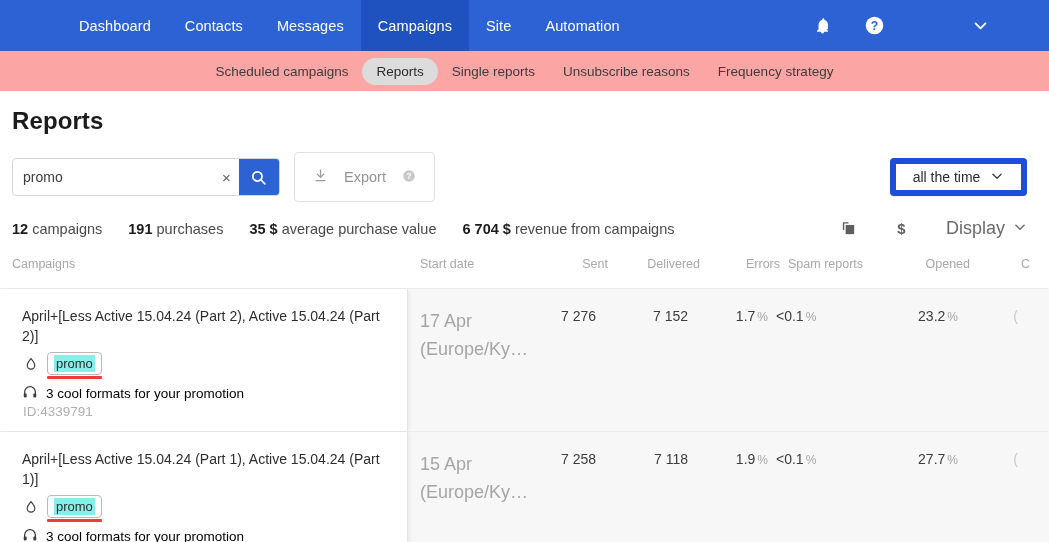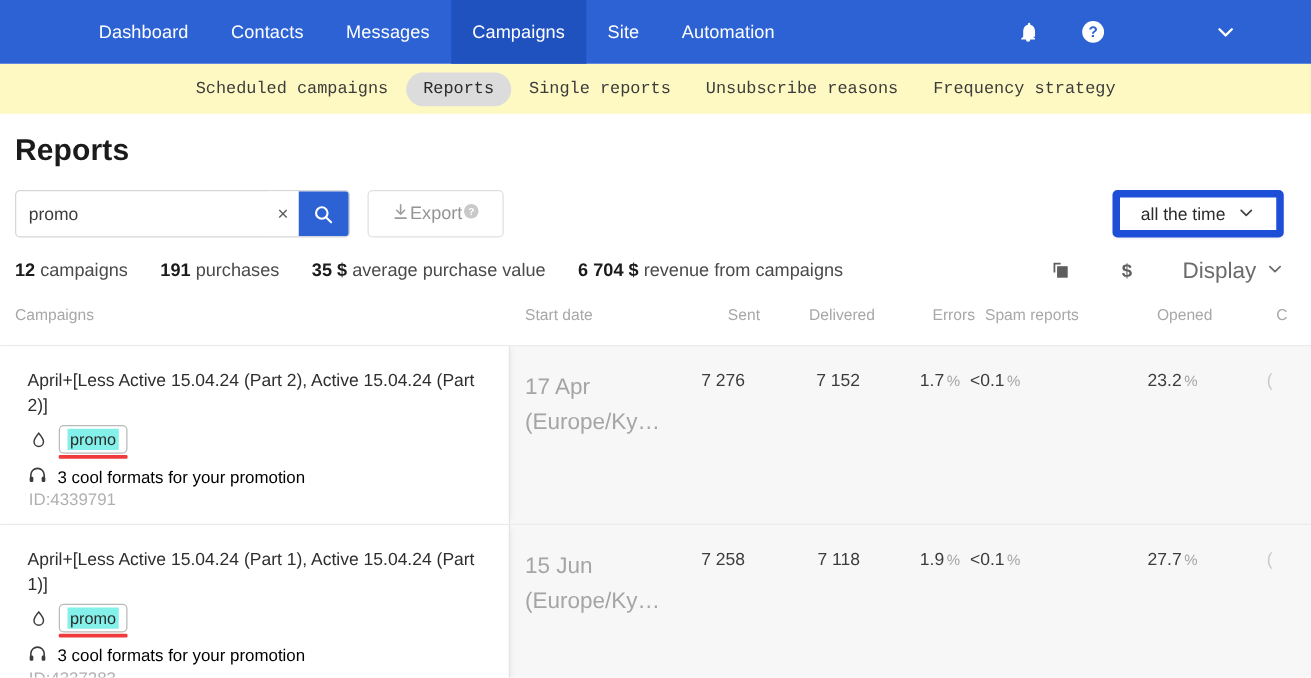--- a/index.html
+++ b/index.html
@@ -40,27 +40,26 @@
   .nav-icon {
     width: 24px; height: 24px;
     display: flex; align-items: center; justify-content: center;
     cursor: pointer;
   }
   .nav-caret { margin-left: 58px; cursor: pointer; display:flex; align-items:center; }
 
   
   .subnav {
     height: 40px;
-    background: #fef9c3;
+    background: #fca5a5;
     display: flex;
     align-items: center;
     justify-content: center;
     gap: 0px;
     border-bottom: 0px;
-    font-family: Liberation Mono, monospace;
   }
   .subnav-item {
     font-size: 13.5px;
     color: #3c3c3c;
     padding: 6px 14px;
     border-radius: 14px;
     cursor: pointer;
     white-space: nowrap;
   }
   .subnav-item.active { background: #dcdcdc; color: #2b2b2b; }
@@ -111,22 +110,22 @@
     cursor: pointer;
     background: #fff;
   }
   .search-go {
     width: 42px;
     background: #2c62d4;
     display: flex; align-items: center; justify-content: center;
     cursor: pointer;
   }
   .export-btn {
-    display: flex; align-items: center; gap: 0;
-    height: 38px;
+    display: flex; align-items: center; gap: 16px;
+    height: 50px;
     margin-left: 14px;
     padding: 0 18px;
     border: 1px solid #e0e0e0;
     border-radius: 4px;
     background: #fff;
     color: #949494;
     font-size: 14.5px;
     cursor: pointer;
     white-space: nowrap;
   }
@@ -483,21 +482,21 @@
                   <path d="M4 15v-3a8 8 0 0 1 16 0v3"></path>
                   <rect x="2.6" y="14.2" width="4.4" height="6.2" rx="1.6" fill="#3c3c3c" stroke="none"></rect>
                   <rect x="17" y="14.2" width="4.4" height="6.2" rx="1.6" fill="#3c3c3c" stroke="none"></rect>
                 </svg>
             </span>
             <span>3 cool formats for your promotion</span>
           </div>
           <div class="camp-id">ID:4337283</div>
         </div>
         <div class="cell cell-date">
-          <div>15 Jun</div>
+          <div>15 Apr</div>
           <div>(Europe/Ky…</div>
         </div>
         <div class="cell cell-sent">7 258</div>
         <div class="cell cell-delivered">7 118</div>
         <div class="cell cell-errors"><span>1.9</span><span class="pct">%</span></div>
         <div class="cell cell-spam"><span>&lt;0.1</span><span class="pct">%</span></div>
         <div class="cell cell-opened"><span>27.7</span><span class="pct">%</span></div>
         <div class="cell cell-clicked">(</div>
       </div>
 

